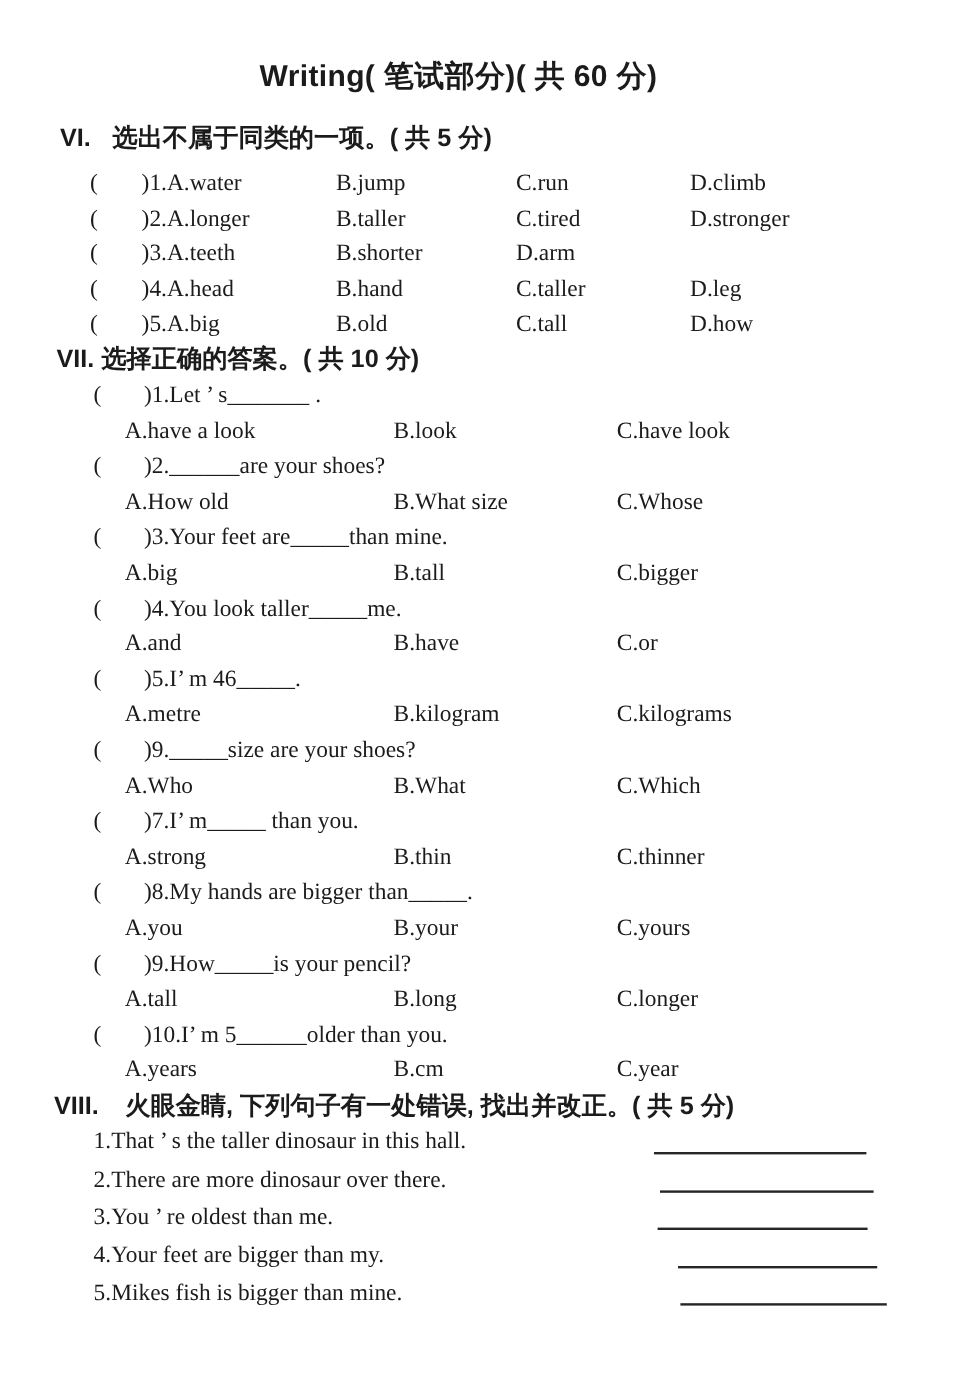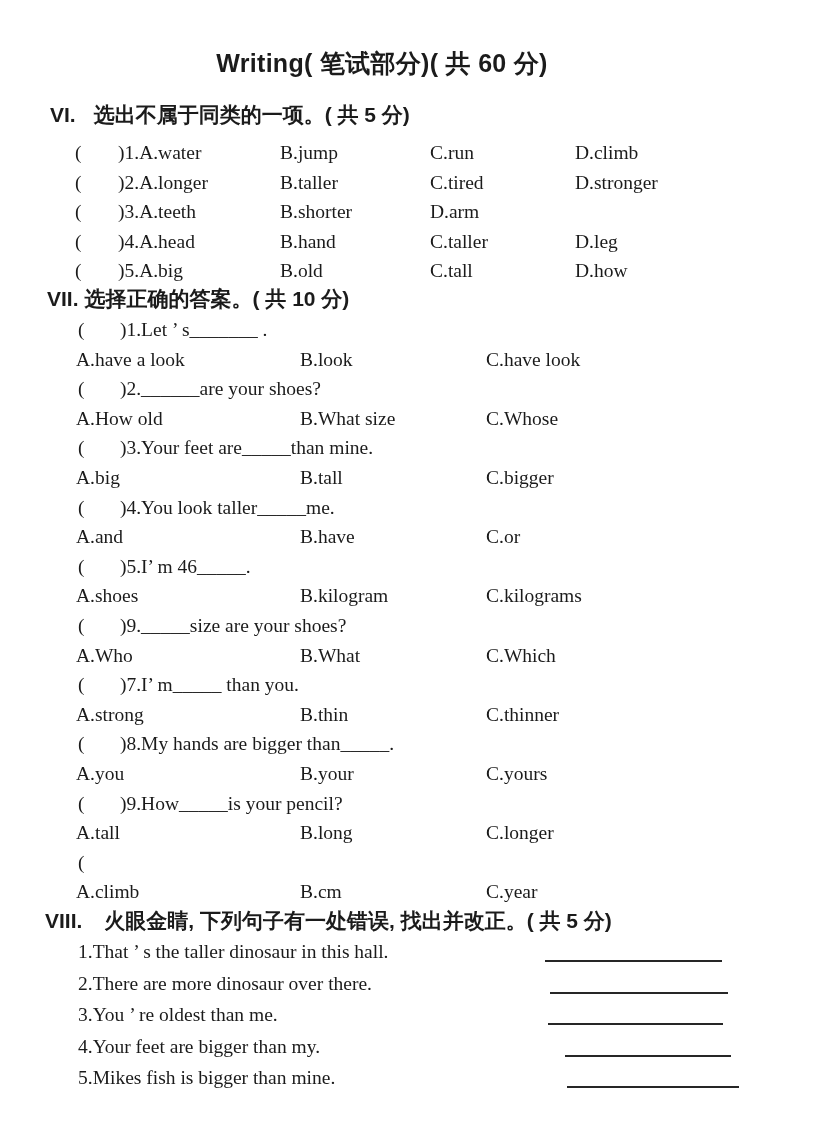--- a/index.html
+++ b/index.html
@@ -49,20 +49,21 @@
     padding-left:78px;
     height:29.6px;line-height:29.6px;
     white-space:nowrap;
   }
   .s7-opts{
     display:grid;
     grid-template-columns:224px 186px 1fr;
     padding-left:76px;
     height:29.6px;line-height:29.6px;
     white-space:nowrap;
+    margin-left:28px;
   }
 
   
   #s8-rows{position:absolute;top:936px;left:0;width:816px;}
   .s8-row{
     display:flex;
     padding-left:78px;
     height:31.5px;line-height:31.5px;
     white-space:nowrap;
   }
@@ -170,21 +171,21 @@
       <span>A.and</span>
       <span>B.have</span>
       <span>C.or</span>
     </div>
 
     <div class="s7-stem">
       <span>(</span>
       <span>)5.I’ m 46_____.</span>
     </div>
     <div class="s7-opts">
-      <span>A.shoes</span>
+      <span>A.metre</span>
       <span>B.kilogram</span>
       <span>C.kilograms</span>
     </div>
 
     <div class="s7-stem">
       <span>(</span>
       <span>)9._____size are your shoes?</span>
     </div>
     <div class="s7-opts">
       <span>A.Who</span>
@@ -217,23 +218,24 @@
       <span>)9.How_____is your pencil?</span>
     </div>
     <div class="s7-opts">
       <span>A.tall</span>
       <span>B.long</span>
       <span>C.longer</span>
     </div>
 
     <div class="s7-stem">
       <span>(</span>
-    </div>
-    <div class="s7-opts">
-      <span>A.climb</span>
+      <span>)10.I’ m 5______older than you.</span>
+    </div>
+    <div class="s7-opts">
+      <span>A.years</span>
       <span>B.cm</span>
       <span>C.year</span>
     </div>
   </div>
 
   <div class="sec-header" id="s8-header">
     <span class="numeral">VIII.</span><span>火眼金睛, 下列句子有一处错误, 找出并改正。( 共 5 分)</span>
   </div>
 
   <div id="s8-rows">

